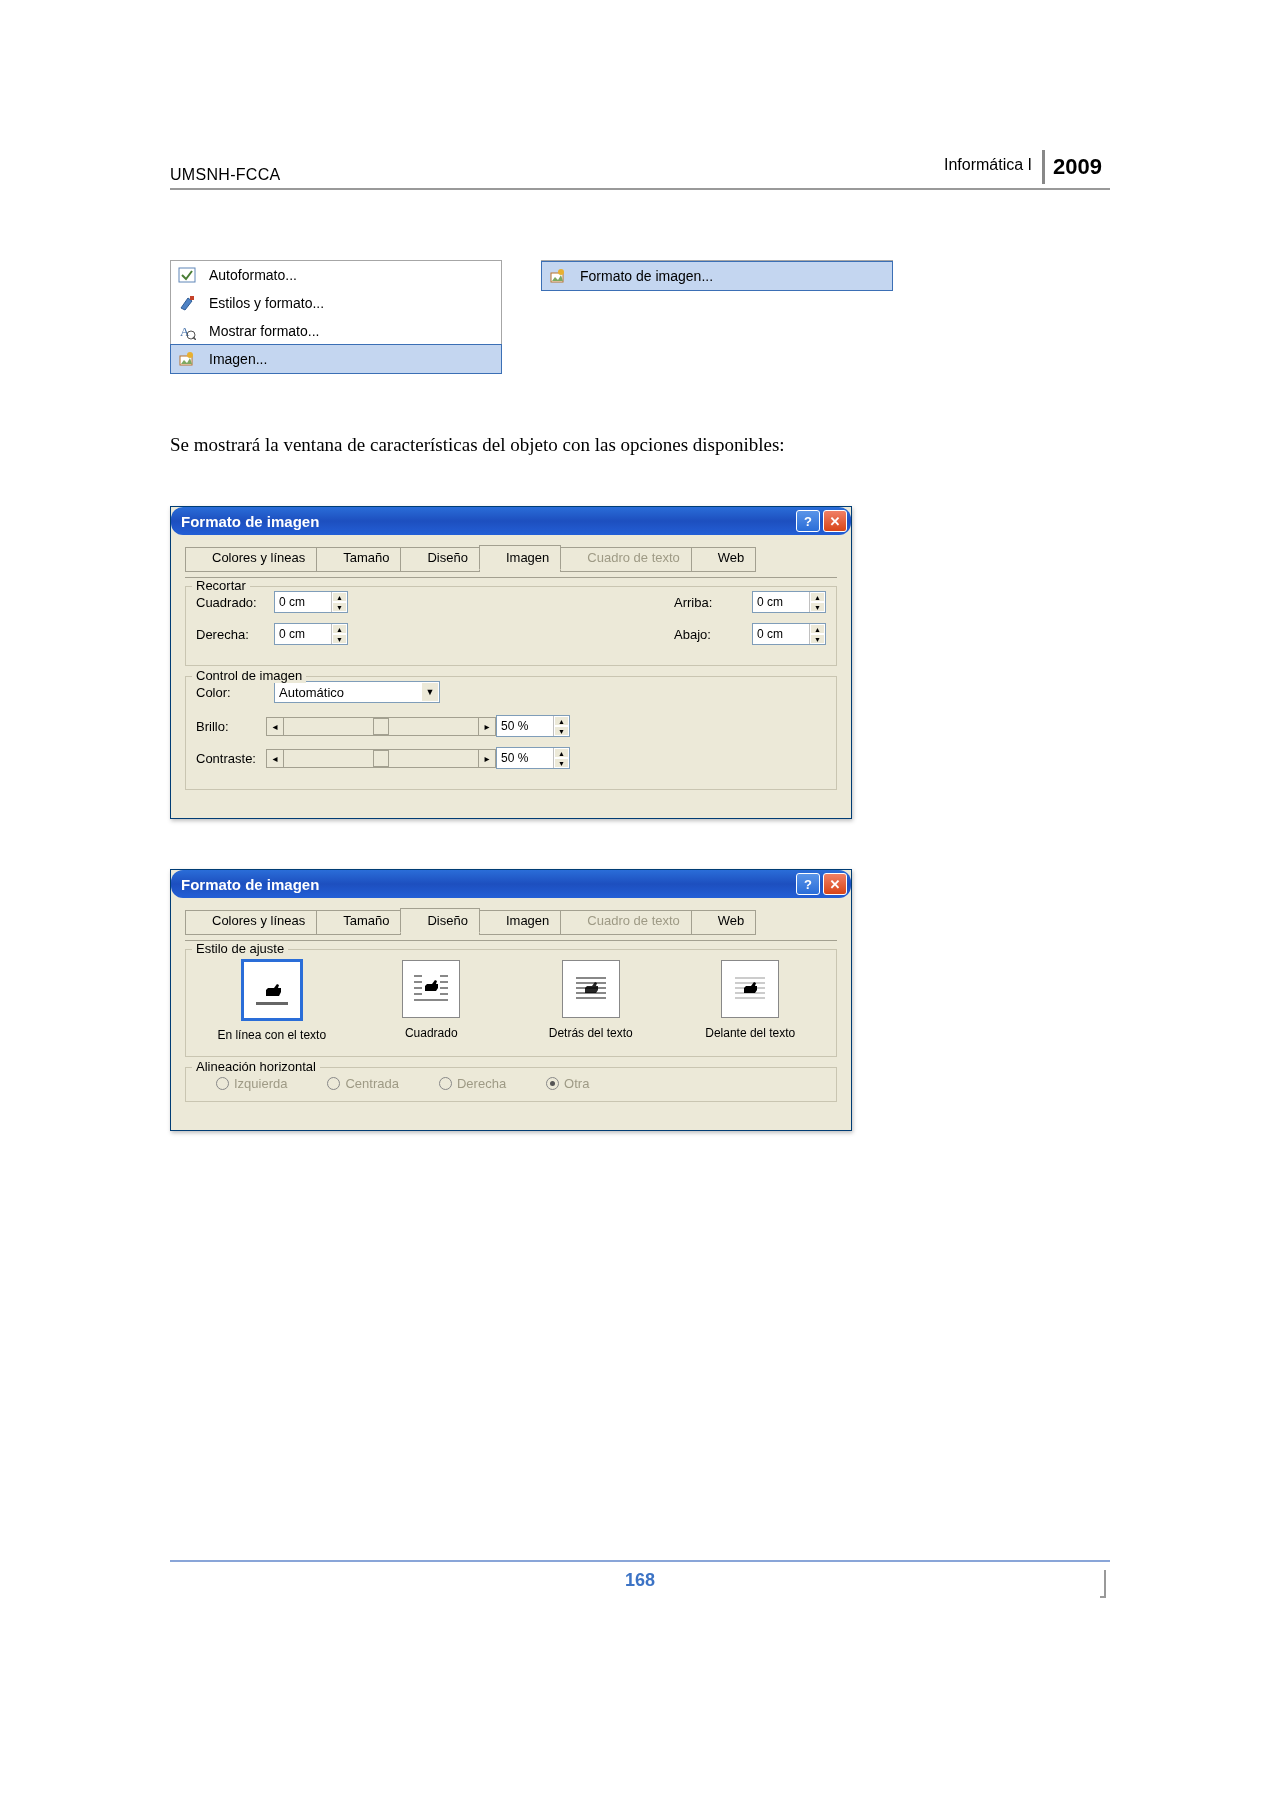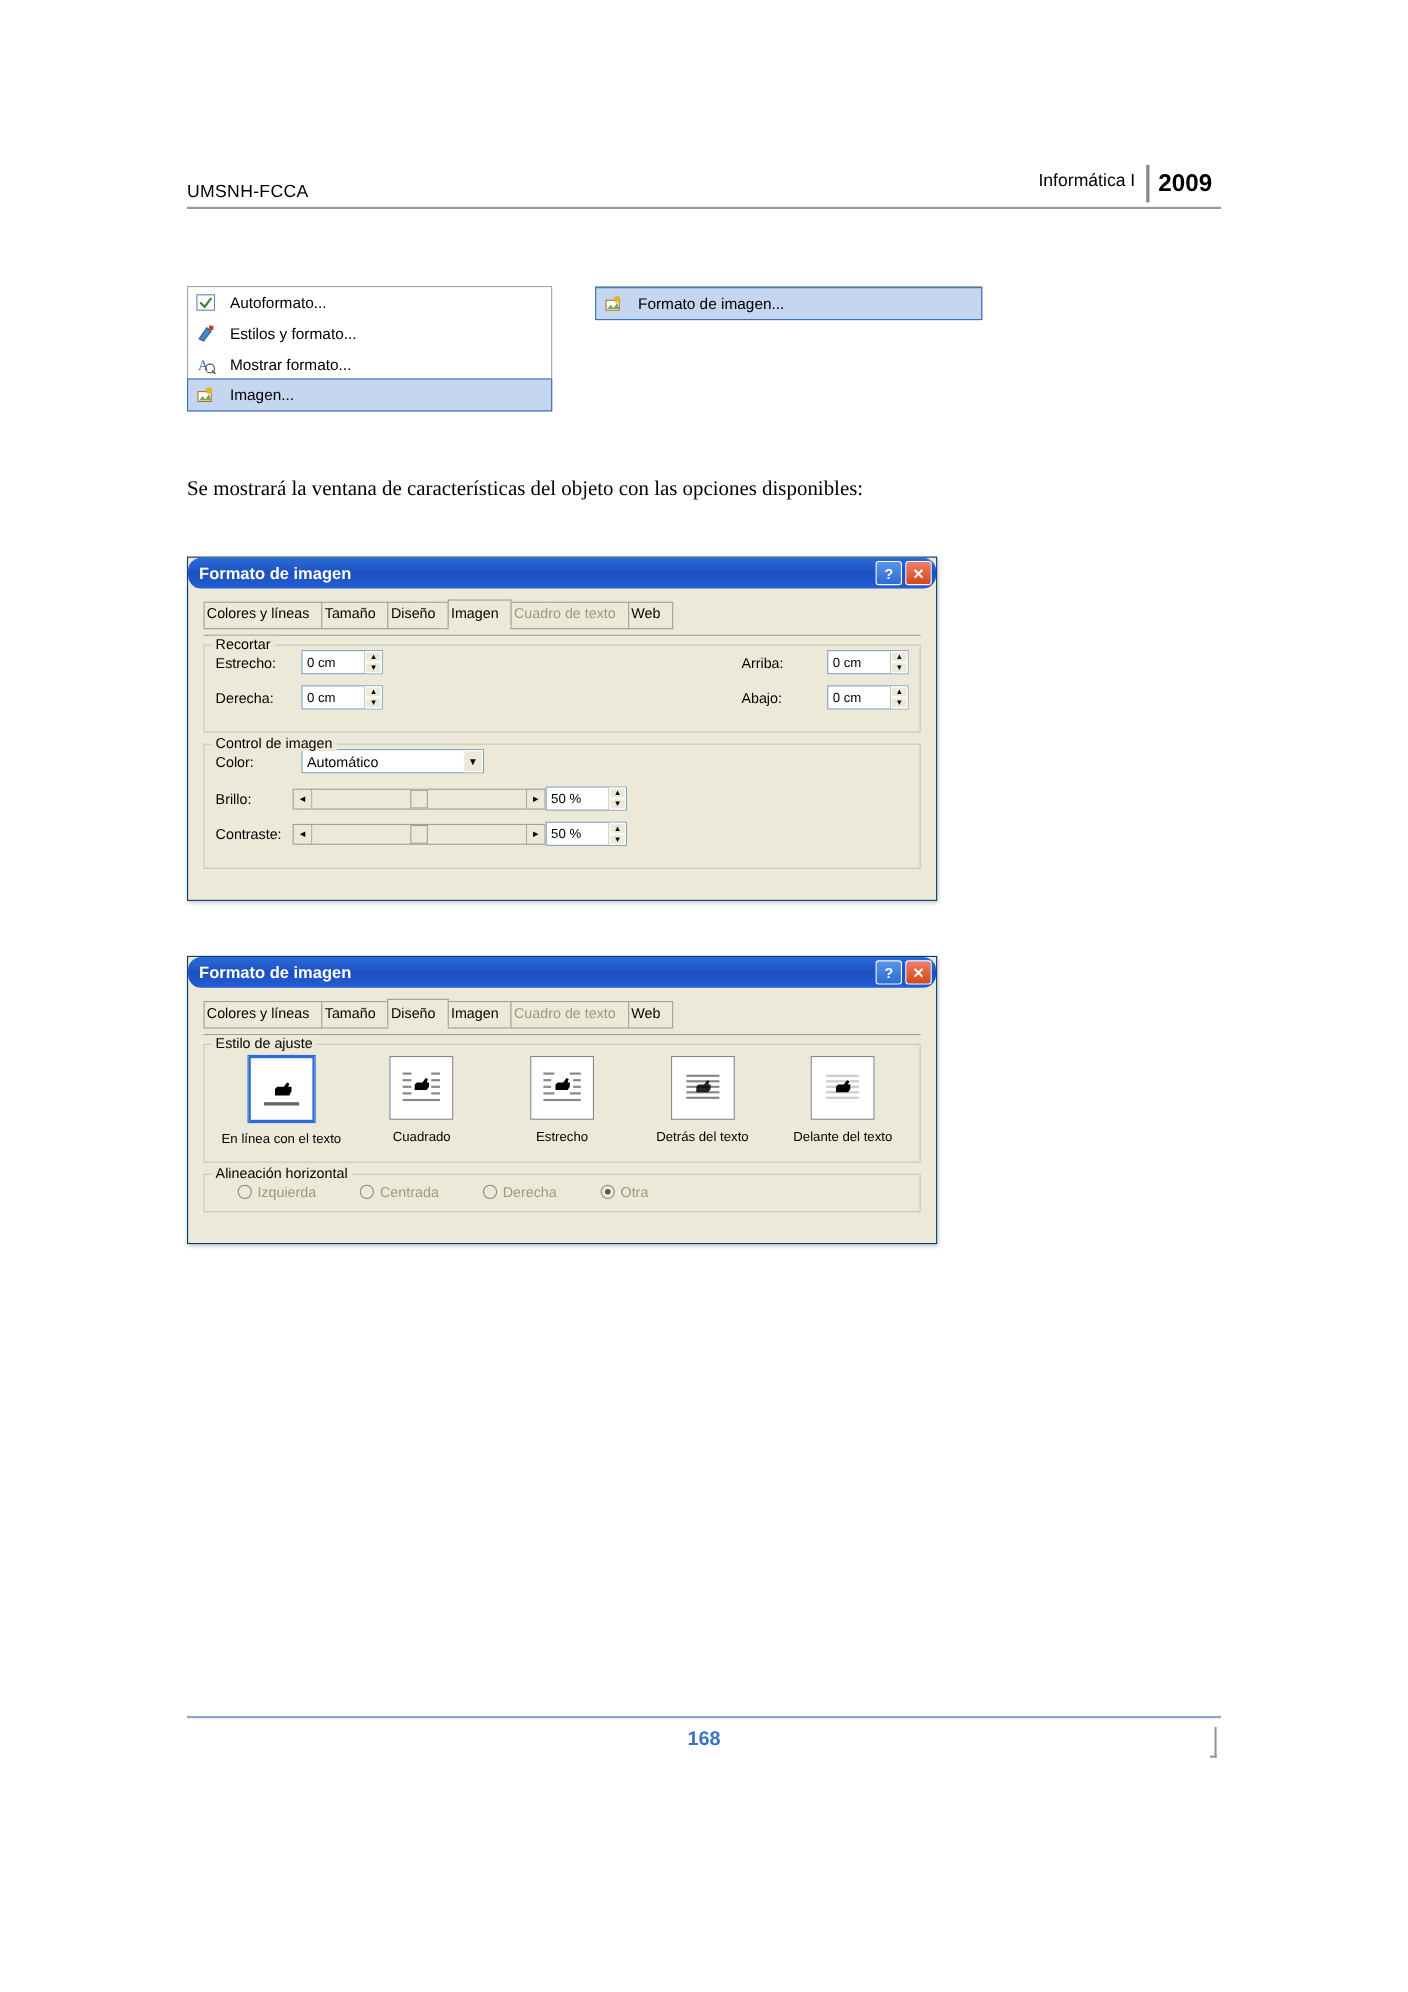--- a/index.html
+++ b/index.html
@@ -133,21 +133,21 @@
     cursor: pointer;
   }
   .tb-help { background: linear-gradient(#5a94e8,#2a6dd8); color:#fff; }
   .tb-close { background: linear-gradient(#f08066,#d84518); color:#fff; }
 
   .dialog-body { padding: 10px 14px 18px 14px; font-size: 13px; }
 
   
   .tabs { display: flex; margin-bottom: 8px; }
   .tab {
-    padding: 4px 11px 4px 2px;
+    padding: 4px 11px 4px 26px;
     border: 1px solid #a3a090;
     background: #ece9d8;
     margin-right: -1px;
     position: relative;
     cursor: default;
     color: #000;
   }
   .tab.disabled { color: #9e9a85; }
   .tab.active {
     background: #ece9d8;
@@ -383,21 +383,21 @@
           <div class="tab active">Imagen</div>
           <div class="tab disabled">Cuadro de texto</div>
           <div class="tab">Web</div>
         </div>
         <div class="tabline"></div>
 
         <div class="group">
           <span class="group-title">Recortar</span>
           <div class="row">
             <div class="field">
-              <label>Estrecho:</label>
+              <label>Cuadrado:</label>
               <span class="spinbox">
                 <input value="0 cm" style="">
                 <span class="spin">
                     <div>▲</div>
                     <div>▼</div>
                   </span>
               </span>
             </div>
             <div style="flex:1"></div>
             <div class="field">
@@ -529,41 +529,20 @@
                       <rect x="3" y="24" width="8" height="2"></rect>
                       <rect x="29" y="24" width="8" height="2"></rect>
                       <rect x="3" y="30" width="34" height="2"></rect>
                     </g>
                     <g transform="translate(11,8)" fill="#000">
                       <path d="M2 14 h14 M3 14 v-5 l2 -2 h5 l3 -4 l2 1 l-1 3 h2 v4 l-2 3"></path>
                     </g>
                   </svg>
               </div>
               <div class="wrap-label">Cuadrado</div>
-            </div>
-            <div class="wrap-opt">
-              <div class="wrap-box">
-                <svg width="40" height="40">
-                    <g fill="#888">
-                      <rect x="3" y="6" width="10" height="2"></rect>
-                      <rect x="27" y="6" width="10" height="2"></rect>
-                      <rect x="3" y="12" width="7" height="2"></rect>
-                      <rect x="30" y="12" width="7" height="2"></rect>
-                      <rect x="3" y="18" width="7" height="2"></rect>
-                      <rect x="30" y="18" width="7" height="2"></rect>
-                      <rect x="3" y="24" width="10" height="2"></rect>
-                      <rect x="27" y="24" width="10" height="2"></rect>
-                      <rect x="3" y="30" width="34" height="2"></rect>
-                    </g>
-                    <g transform="translate(11,8)" fill="#000">
-                      <path d="M2 14 h14 M3 14 v-5 l2 -2 h5 l3 -4 l2 1 l-1 3 h2 v4 l-2 3"></path>
-                    </g>
-                  </svg>
-              </div>
-              <div class="wrap-label">Estrecho</div>
             </div>
             <div class="wrap-opt">
               <div class="wrap-box">
                 <svg width="40" height="40">
                     <g fill="#888">
                       <rect x="5" y="8" width="30" height="2"></rect>
                       <rect x="5" y="13" width="30" height="2"></rect>
                       <rect x="5" y="18" width="30" height="2"></rect>
                       <rect x="5" y="23" width="30" height="2"></rect>
                       <rect x="5" y="28" width="30" height="2"></rect>

